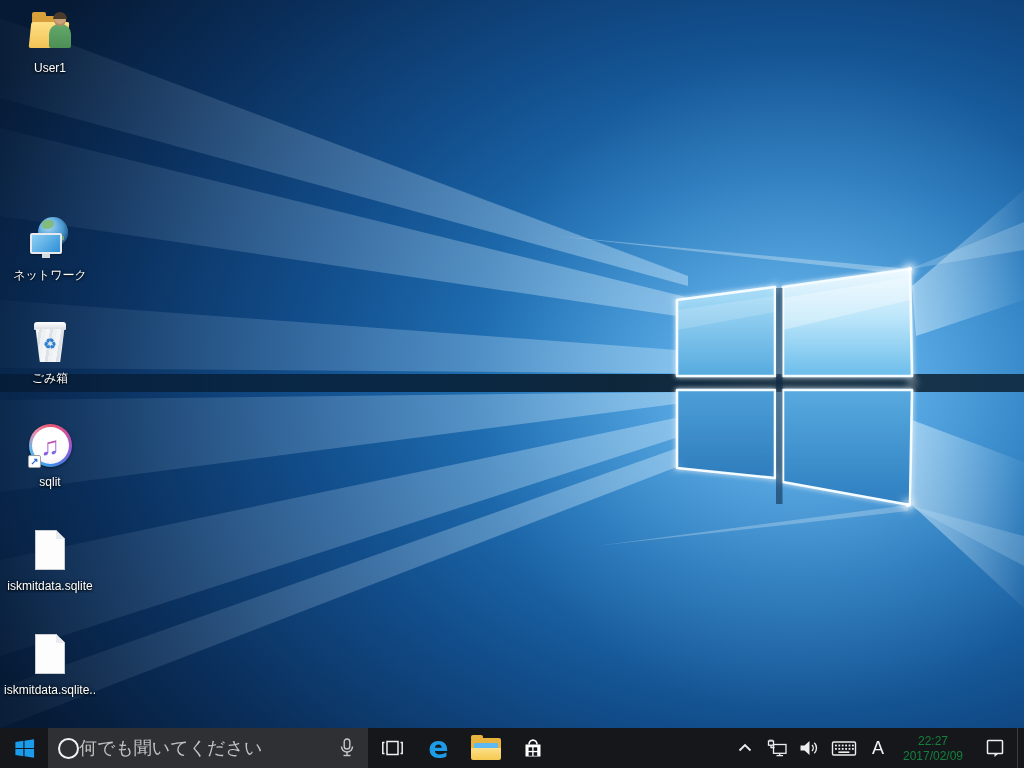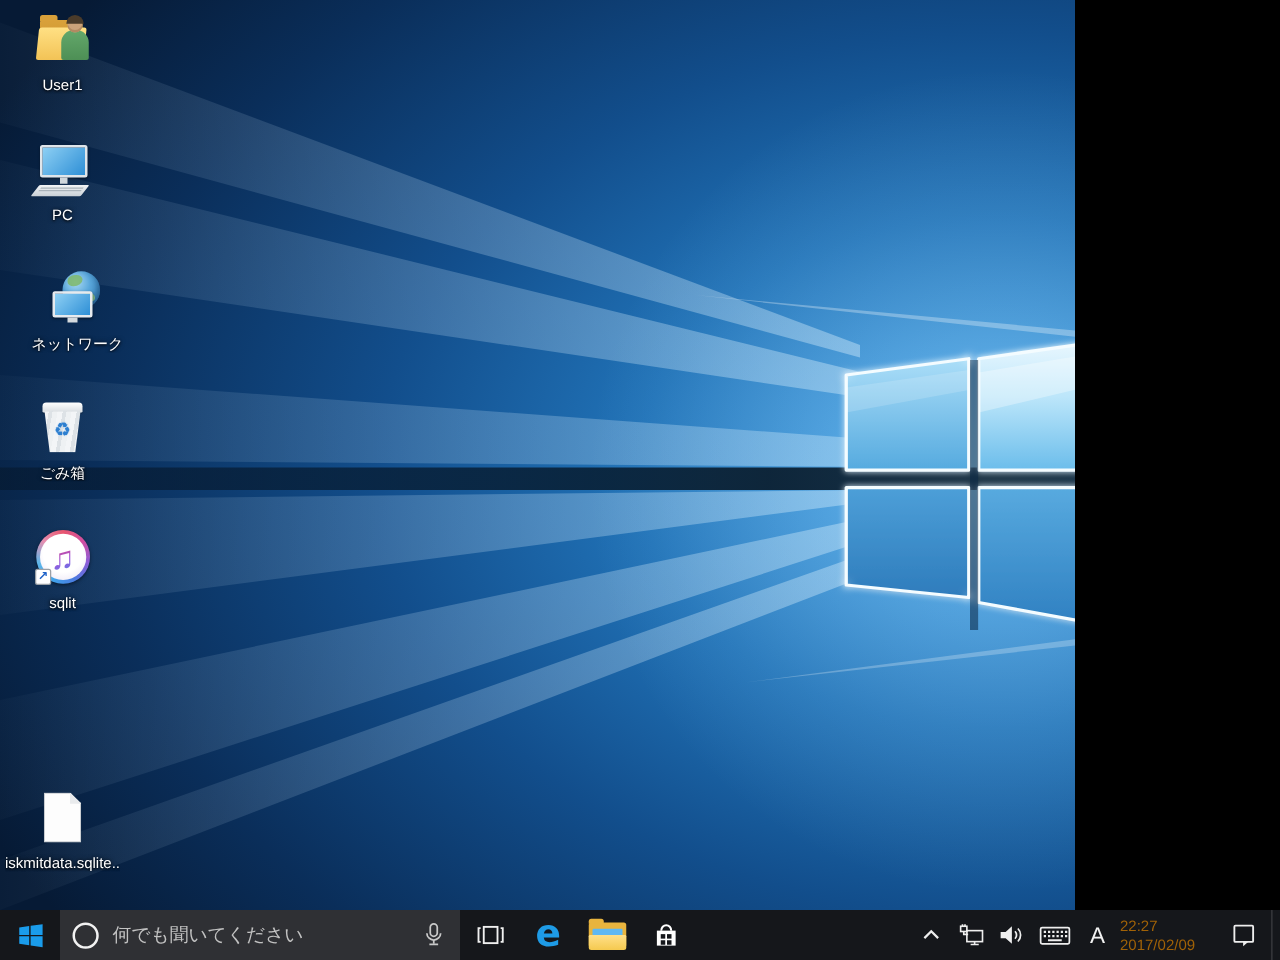--- a/index.html
+++ b/index.html
@@ -1,34 +1,34 @@
 <!DOCTYPE html>
 <html><head>
 <meta charset="utf-8">
 <style>
   * { margin:0; padding:0; box-sizing:border-box; }
   html,body { width:1024px; height:768px; overflow:hidden; }
   body { font-family:"Liberation Sans","DejaVu Sans",sans-serif; background:#000; position:relative; }
 
   
-  .desktop-area { position:absolute; top:0; left:0; width:860px; height:728px; overflow:hidden; }
+  .desktop-area { position:absolute; top:0; left:0; width:1024px; height:728px; overflow:hidden; }
   .wallpaper-svg { position:absolute; top:0; left:0; }
 
   
   .desk-icon { position:absolute; width:92px; text-align:center; cursor:default; }
   .desk-icon .glyph-box { width:48px; height:48px; margin:0 auto; position:relative; }
   .desk-icon .icon-label {
     display:block; margin-top:5px; font-size:12px; color:#fff; line-height:14px;
     text-shadow:0 1px 2px rgba(0,0,0,.95), 0 0 4px rgba(0,0,0,.7);
     white-space:nowrap; overflow:hidden;
   }
   .r1c1{left:4px;  top:8px;}
   .r1c2{left:106px;top:8px;}
   .r2c1{left:4px;  top:112px;}
-  .r3c1{left:16px;  top:215px;font-family:Liberation Serif, serif;}
+  .r3c1{left:4px;  top:215px;font-family:Liberation Serif, serif;}
   .r4c1{left:4px;  top:318px;}
   .r5c1{left:4px;  top:422px;}
   .r6c1{left:4px;  top:526px;}
   .r7c1{left:4px;  top:630px;}
 
   
   .user-folder { position:absolute; inset:0; }
   .user-folder .f-back { position:absolute; left:6px; top:8px; width:34px; height:32px; background:linear-gradient(180deg,#d9a13a,#c8922f); border-radius:2px; }
   .user-folder .f-back::before { content:""; position:absolute; top:-4px; left:0; width:14px; height:5px; background:#d9a13a; border-radius:2px 2px 0 0; }
   .user-folder .f-front { position:absolute; left:4px; top:14px; width:38px; height:26px; background:linear-gradient(180deg,#ffe084,#f2c356); border-radius:2px; transform:skewX(-6deg); }
@@ -78,36 +78,36 @@
     background:linear-gradient(160deg,#e8425e 20%,#a througho55edd 55%,#3a8ee8 90%);
     background:linear-gradient(160deg,#e8425e 20%,#a055dd 55%,#3a8ee8 90%);
     -webkit-background-clip:text; background-clip:text; color:transparent; font-weight:bold; }
   .itunes-icon .shortcut-badge { position:absolute; left:2px; bottom:2px; width:13px; height:13px; background:#fff; border:1px solid #9aa0a6; border-radius:2px; font-size:10px; line-height:12px; text-align:center; color:#1e62c8; font-weight:bold; }
 
   
   .taskbar { position:absolute; left:0; top:728px; width:1024px; height:40px; background:#15171b; display:flex; align-items:stretch; }
   .start-button { width:48px; height:40px; display:flex; align-items:center; justify-content:center; }
   .search-box { width:320px; height:40px; background:#2f3034; display:flex; align-items:center; padding:0 8px 0 10px; }
   .cortana-ring { width:21px; height:21px; border:2.5px solid #f2f2f2; border-radius:50%; flex:none; }
-  .search-placeholder { flex:1; margin-left:11px; font-size:15px; color:#c2c2c2; white-space:nowrap; overflow:hidden; }
+  .search-placeholder { flex:1; font-size:18px; color:#c2c2c2; white-space:nowrap; overflow:hidden; }
   .mic-btn { width:26px; height:28px; flex:none; display:flex; align-items:center; justify-content:center; }
   .tb-btn { width:47px; height:40px; display:flex; align-items:center; justify-content:center; }
   .edge-e { font-size:30px; font-weight:bold; color:#1e9be6; line-height:30px; font-family:"DejaVu Sans",sans-serif; }
   .exp-folder { position:relative; width:30px; height:24px; }
   .exp-folder .back { position:absolute; left:0; top:2px; width:30px; height:20px; background:#e8b43e; border-radius:2px; }
   .exp-folder .back::before { content:""; position:absolute; top:-3px; left:0; width:12px; height:4px; background:#e8b43e; border-radius:2px 2px 0 0; }
   .exp-folder .tray { position:absolute; left:3px; top:7px; width:24px; height:8px; background:#5fb8f2; border-radius:1px; }
   .exp-folder .front { position:absolute; left:0; top:12px; width:30px; height:12px; background:linear-gradient(180deg,#ffe089,#f5c94f); border-radius:1px 1px 2px 2px; }
 
   .spacer { flex:1; }
 
   .tray { display:flex; align-items:center; height:40px; }
   .tray-btn { height:40px; display:flex; align-items:center; justify-content:center; }
   .ime-a { font-size:18px; color:#f2f2f2; width:30px; text-align:center; }
-  .clock-block { width:74px; color:#a16207; font-size:12px; line-height:15px; padding-top:1px; }
+  .clock-block { width:74px; text-align:center; color:#15803d; font-size:12px; line-height:15px; padding-top:1px; }
   .show-desktop { width:7px; height:40px; border-left:1px solid #3c3e42; }
 
   svg { display:block; }
 </style>
 </head>
 <body>
 
 <div class="desktop-area">
   <svg class="wallpaper-svg" width="1024" height="728" viewBox="0 0 1024 728" preserveAspectRatio="none">
     <defs>
@@ -216,30 +216,20 @@
           <div class="p-body"></div>
           <div class="p-hair"></div>
           <div class="p-head"></div>
           <div class="f-front" style="z-index:1;"></div>
         </div>
     </div>
     <span class="icon-label">User1</span>
   </div>
 
 
-  <div class="desk-icon r2c1">
-    <div class="glyph-box">
-      <div class="pc-icon">
-          <div class="mon"></div>
-          <div class="stand"></div>
-          <div class="kb"></div>
-        </div>
-    </div>
-    <span class="icon-label">PC</span>
-  </div>
 
   <div class="desk-icon r3c1">
     <div class="glyph-box">
       <div class="net-icon">
           <div class="globe"></div>
           <div class="mon"></div>
           <div class="stand"></div>
         </div>
     </div>
     <span class="icon-label">ネットワーク</span>
@@ -261,20 +251,26 @@
       <div class="itunes-icon">
           <div class="ring"></div>
           <div class="disc"></div>
         <div class="note">♫</div>
         <div class="shortcut-badge">↗</div>
       </div>
     </div>
     <span class="icon-label">sqlit</span>
   </div>
 
+  <div class="desk-icon r6c1">
+    <div class="glyph-box">
+        <div class="file-doc"></div>
+      </div>
+    <span class="icon-label">iskmitdata.sqlite</span>
+  </div>
 
   <div class="desk-icon r7c1">
     <div class="glyph-box">
         <div class="file-doc"></div>
       </div>
     <span class="icon-label">iskmitdata.sqlite...</span>
   </div>
 </div>
 
 <div class="taskbar">

